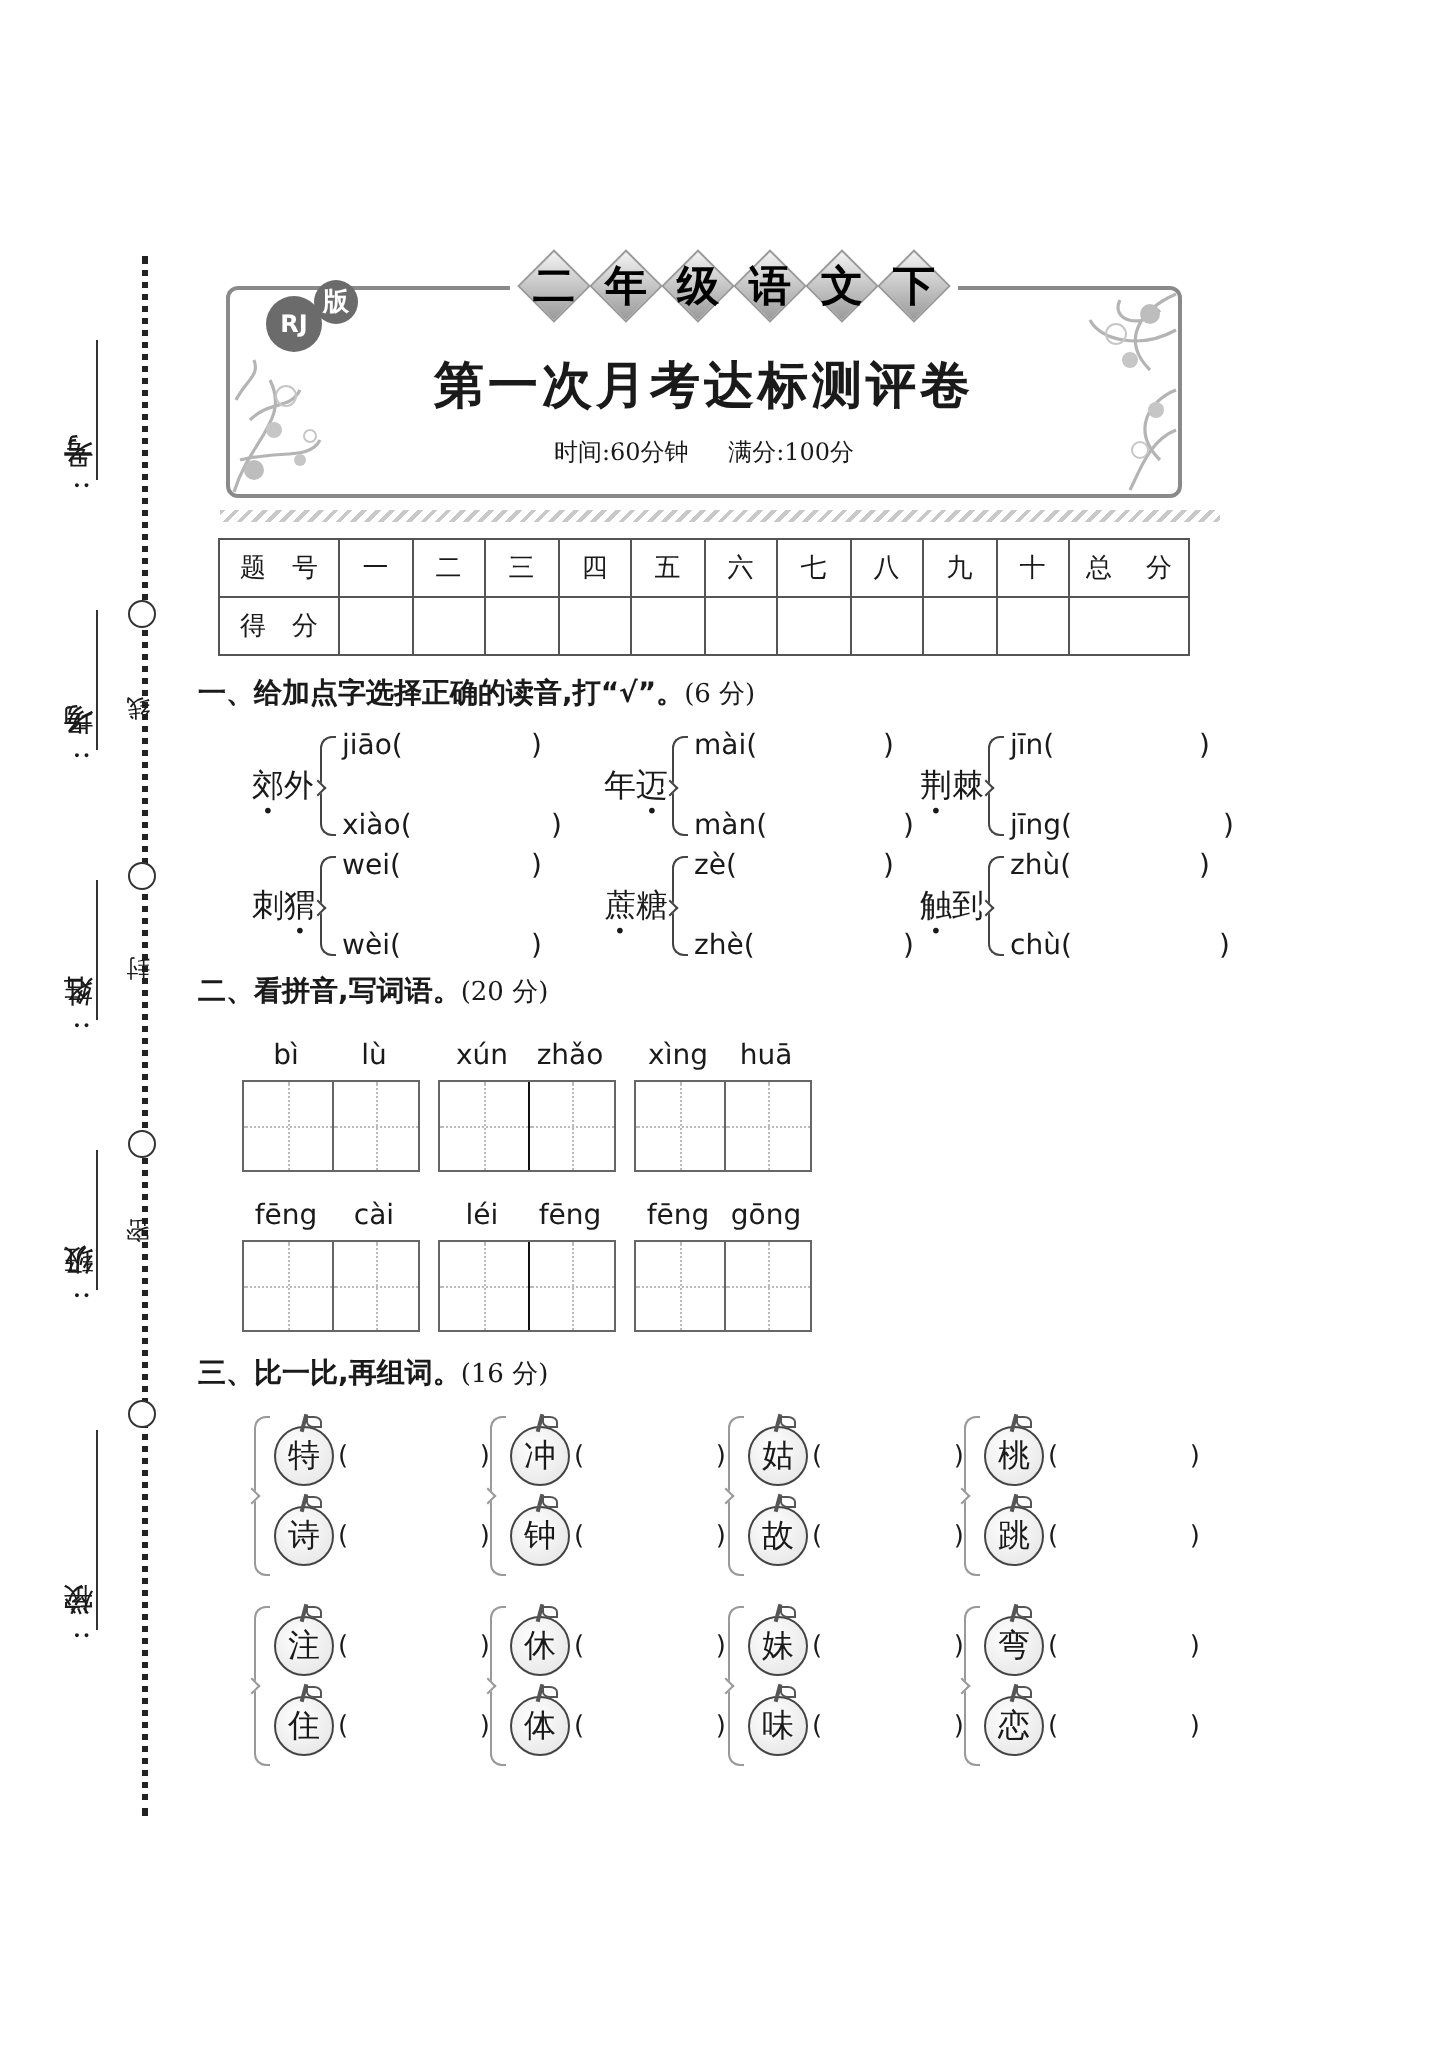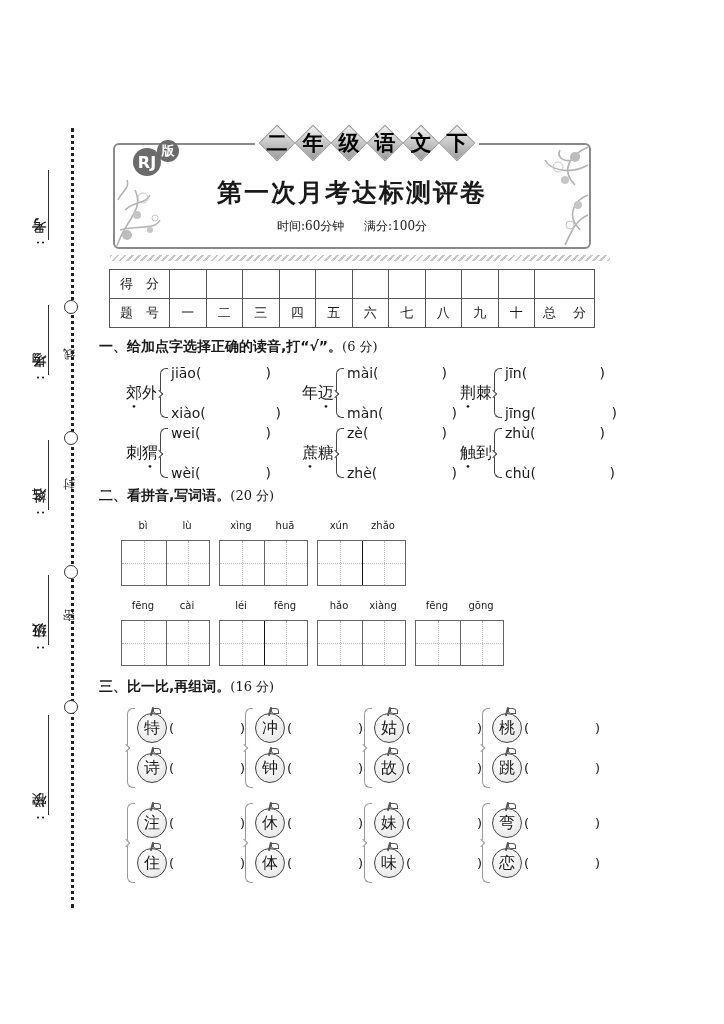--- a/index.html
+++ b/index.html
@@ -17,21 +17,21 @@
   
   .banner { position: absolute; left: 113px; top: 143px; width: 478px; height: 106px; border: 2px solid #8a8a8a; border-radius: 6px; background: #fff; }
   .banner-underline { position: absolute; left: 110px; top: 255px; width: 500px; height: 6px;
     background: repeating-linear-gradient(135deg, #bbb 0 2px, transparent 2px 5px); opacity: 0.8; }
   .grade-strip { position: absolute; left: 255px; top: 125px; height: 36px; display: flex; align-items: center; gap: 0; background: #fff; padding: 0 4px; }
   .grade-diamond { width: 34px; height: 34px; display: flex; align-items: center; justify-content: center; position: relative; margin: 0 1px; }
   .grade-diamond::before { content: ""; position: absolute; width: 24px; height: 24px; transform: rotate(45deg);
     background: linear-gradient(135deg, #f2f2f2, #9a9a9a); border: 1px solid #999; }
   .grade-diamond span { position: relative; font-size: 21px; font-weight: bold; color: #000; font-family: "DejaVu Serif", serif; }
   .rj-badge { position: absolute; left: 133px; top: 148px; width: 28px; height: 28px; border-radius: 50%; background: #6b6b6b; color: #fff;
-    font-family: "DejaVu Sans", sans-serif; font-size: 16px; font-weight: bold; display: flex; align-items: center; justify-content: center; }
+    font-family: "DejaVu Sans", sans-serif; font-size: 12px; font-weight: bold; display: flex; align-items: center; justify-content: center; }
   .ban-badge { position: absolute; left: 157px; top: 140px; width: 22px; height: 22px; border-radius: 50%; background: #6b6b6b; color: #fff;
     font-size: 13px; font-weight: bold; display: flex; align-items: center; justify-content: center; }
   .main-title { position: absolute; left: 113px; top: 176px; width: 478px; text-align: center; font-size: 25px; font-weight: bold; letter-spacing: 2px; font-family: "DejaVu Serif", serif; }
   .subtitle { position: absolute; left: 113px; top: 218px; width: 478px; text-align: center; font-size: 12px; }
   .subtitle span + span { margin-left: 16px; }
   .floral { position: absolute; opacity: 0.55; }
 
   
   .score-table { position: absolute; left: 109px; top: 269px; border-collapse: collapse; font-size: 13px; }
   .score-table td { border: 1px solid #555; height: 29px; text-align: center; padding: 0; }
@@ -49,21 +49,21 @@
   .pron-word .dot { position: absolute; bottom: -7px; width: 16px; text-align: center; font-size: 10px; line-height: 8px; }
   .brace { width: 8px; height: 50px; border: 1px solid #444; border-right: none; border-radius: 6px 0 0 6px; margin-right: 3px; position: relative; }
   .brace::after { content: ""; position: absolute; left: -5px; top: 22px; width: 5px; height: 5px; border-right: 1px solid #444; border-bottom: 1px solid #444; transform: rotate(-45deg); background: #fff; }
   .pron-options { display: flex; flex-direction: column; justify-content: space-between; height: 56px; font-family: "DejaVu Sans", sans-serif; font-size: 14px; }
   .pron-opt { display: flex; width: 100px; }
   .pron-opt .paren-close { margin-left: auto; }
 
   
   .grid-row { position: absolute; left: 121px; display: flex; gap: 9px; }
   .word-block { display: flex; flex-direction: column; }
-  .pinyin-row { display: flex; height: 20px; font-family: "DejaVu Sans", sans-serif; font-size: 10px; }
+  .pinyin-row { display: flex; height: 20px; font-family: "DejaVu Sans", sans-serif; font-size: 14px; }
   .pinyin-row span { width: 44px; text-align: center; }
   .boxes { display: flex; border: 1px solid #666; }
   .tz-box { width: 43.5px; height: 44px; position: relative; }
   .tz-box + .tz-box { border-left: 1px solid #666; }
   .tz-box::before { content: ""; position: absolute; left: 50%; top: 0; bottom: 0; border-left: 1px dotted #bbb; }
   .tz-box::after { content: ""; position: absolute; top: 50%; left: 0; right: 0; border-top: 1px dotted #bbb; }
 
   
   .compare-group { position: absolute; display: flex; align-items: center; }
   .cg-brace { width: 8px; height: 80px; border: 1px solid #999; border-right: none; border-radius: 6px 0 0 6px; position: relative; margin-right: 2px; }
@@ -159,47 +159,47 @@
 <div class="main-title">第一次月考达标测评卷</div>
 <div class="subtitle">
   <span>时间:60分钟</span>
   <span>满分:100分</span>
 </div>
 <div class="banner-underline"></div>
 
 <table class="score-table">
   <tbody>
       <tr>
-    <td class="head">得分</td>
-    <td></td>
-    <td></td>
-    <td></td>
-    <td></td>
-    <td></td>
-    <td></td>
-    <td></td>
-    <td></td>
-    <td></td>
-    <td></td>
-    <td></td>
-  </tr>
-  <tr>
     <td class="head">题号</td>
     <td class="num">一</td>
     <td class="num">二</td>
     <td class="num">三</td>
     <td class="num">四</td>
     <td class="num">五</td>
     <td class="num">六</td>
     <td class="num">七</td>
     <td class="num">八</td>
     <td class="num">九</td>
     <td class="num">十</td>
     <td class="total">总分</td>
   </tr>
+  <tr>
+    <td class="head">得分</td>
+    <td></td>
+    <td></td>
+    <td></td>
+    <td></td>
+    <td></td>
+    <td></td>
+    <td></td>
+    <td></td>
+    <td></td>
+    <td></td>
+    <td></td>
+  </tr>
 </tbody>
   </table>
 
 <div class="section-title" style="top:338px">
   <span>一、给加点字选择正确的读音,打“√”。</span><span class="pts">(6 分)</span>
 </div>
 
 <div class="pron-item" style="left:126px;top:365px">
   <span class="pron-word"><span>郊外</span><span class="dot" style="left:0">•</span></span>
   <span class="brace"></span>
@@ -300,38 +300,38 @@
         <span>bì</span>
         <span>lù</span>
       </div>
     <div class="boxes">
         <div class="tz-box"></div>
         <div class="tz-box"></div>
       </div>
   </div>
   <div class="word-block">
     <div class="pinyin-row">
+        <span>xún</span>
+        <span>zhǎo</span>
+      </div>
+    <div class="boxes">
+        <div class="tz-box"></div>
+        <div class="tz-box" style="border-left-color:#111"></div>
+      </div>
+  </div>
+  <div class="word-block">
+    <div class="pinyin-row">
         <span>xìng</span>
         <span>huā</span>
       </div>
     <div class="boxes">
         <div class="tz-box"></div>
         <div class="tz-box"></div>
       </div>
   </div>
-  <div class="word-block">
-    <div class="pinyin-row">
-        <span>xún</span>
-        <span>zhǎo</span>
-      </div>
-    <div class="boxes">
-        <div class="tz-box"></div>
-        <div class="tz-box" style="border-left-color:#111"></div>
-      </div>
-  </div>
 </div>
 
 <div class="grid-row" style="top:600px">
   <div class="word-block">
     <div class="pinyin-row">
         <span>fēng</span>
         <span>cài</span>
       </div>
     <div class="boxes">
         <div class="tz-box"></div>
@@ -343,30 +343,20 @@
         <span>léi</span>
         <span>fēng</span>
       </div>
     <div class="boxes">
         <div class="tz-box"></div>
         <div class="tz-box" style="border-left-color:#111"></div>
       </div>
   </div>
   <div class="word-block">
     <div class="pinyin-row">
-        <span>hǎo</span>
-        <span>xiàng</span>
-      </div>
-    <div class="boxes">
-        <div class="tz-box"></div>
-        <div class="tz-box"></div>
-      </div>
-  </div>
-  <div class="word-block">
-    <div class="pinyin-row">
         <span>fēng</span>
         <span>gōng</span>
       </div>
     <div class="boxes">
         <div class="tz-box"></div>
         <div class="tz-box"></div>
       </div>
   </div>
 </div>
 

